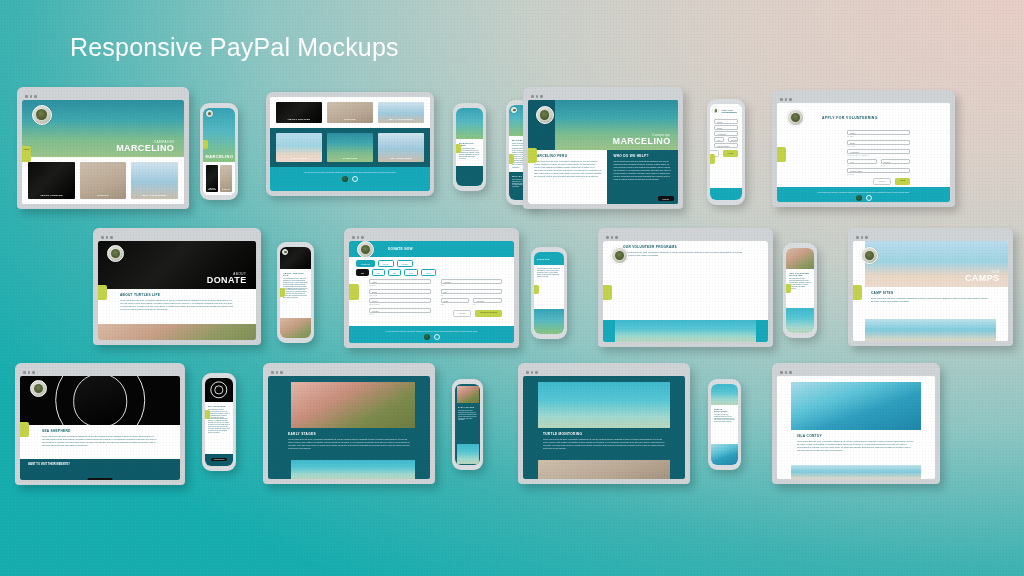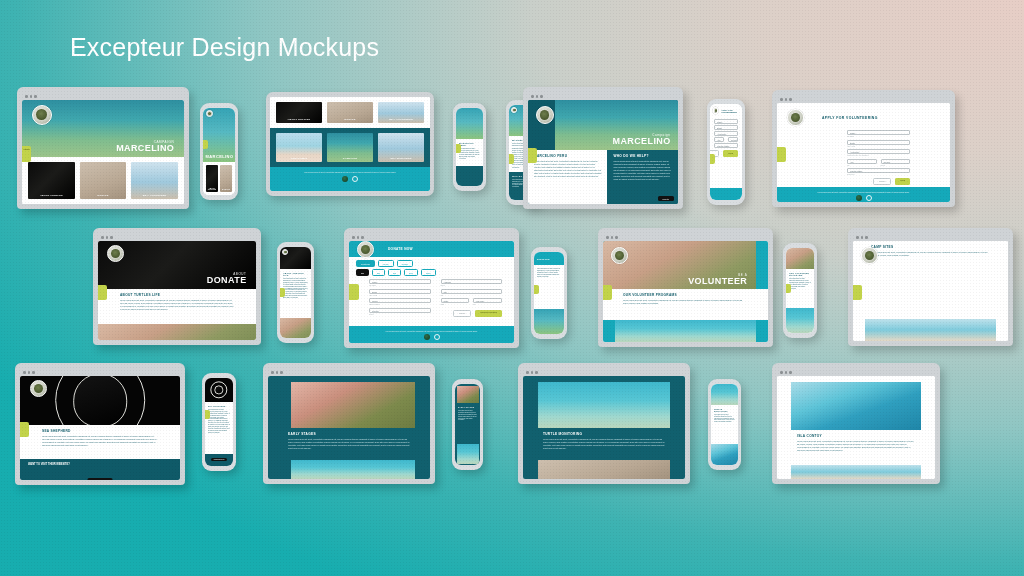--- a/index.html
+++ b/index.html
@@ -136,21 +136,21 @@
   .strip { background:#0f5a68; }
   .dots { position:absolute; inset:0; pointer-events:none;
     background-image:radial-gradient(rgba(0,0,0,.10) .6px, transparent .7px);
     background-size:3px 3px; opacity:.5; }
 </style>
 </head>
 <body>
 
 <div class="slide">
 
-  <div class="slide-title">Excepteur Design Mockups</div>
+  <div class="slide-title">Responsive PayPal Mockups</div>
 
   <div class="dev browser" style="left:17px; top:87px; width:172px; height:122px;">
     <div class="bar">
         <i></i>
         <i></i>
         <i></i>
       </div>
     <div class="screen">
       <div class="page">
         <div class="hero img-reef" style="height:55%;">
@@ -501,26 +501,20 @@
   </div>
 
   <div class="dev browser" style="left:598px; top:228px; width:175px; height:119px;">
     <div class="bar">
         <i></i>
         <i></i>
         <i></i>
       </div>
     <div class="screen">
       <div class="page" style="background:#15a9ba;">
-        <div class="hero img-hands" style="height:48%;margin:0 7% 0 0;">
-          <div class="hero-title">
-            <div class="sm">BE A</div>
-            <div class="lg">VOLUNTEER</div>
-          </div>
-        </div>
         <div class="logo" style="left:5%;top:6%;width:17px;height:17px;"></div>
         <div class="white body-pad" style="flex:1;padding:4px 20px;">
           <div class="h-lbl">OUR VOLUNTEER PROGRAMS</div>
           <div class="para">Lorem ipsum dolor sit amet, consectetur adipiscing elit, sed do eiusmod tempor incididunt ut labore et dolore magna aliqua. Ut enim ad minim veniam, quis nostrud exercitation.</div>
         </div>
         <div class="hero img-swim" style="height:22%;margin:0 7%;"></div>
       </div>
       <div class="tab" style="top:44%;width:9px;height:15px;"></div>
     </div>
   </div>
@@ -540,20 +534,26 @@
   </div>
 
   <div class="dev browser" style="left:848px; top:228px; width:165px; height:118px;">
     <div class="bar">
         <i></i>
         <i></i>
         <i></i>
       </div>
     <div class="screen">
       <div class="page">
+        <div class="hero img-palm" style="height:46%;margin-left:8%;">
+          <div class="hero-title">
+            <div class="sm">OUR</div>
+            <div class="lg">CAMPS</div>
+          </div>
+        </div>
         <div class="logo" style="left:5%;top:6%;width:17px;height:17px;"></div>
         <div class="white body-pad" style="flex:1;padding:4px 18px;">
           <div class="h-lbl">CAMP SITES</div>
           <div class="para">Lorem ipsum dolor sit amet, consectetur adipiscing elit, sed do eiusmod tempor incididunt ut labore et dolore magna aliqua. Ut enim ad minim veniam, quis nostrud exercitation.</div>
         </div>
         <div class="hero img-beach" style="height:22%;margin:0 8%;"></div>
       </div>
       <div class="tab" style="top:44%;width:9px;height:15px;"></div>
     </div>
   </div>

